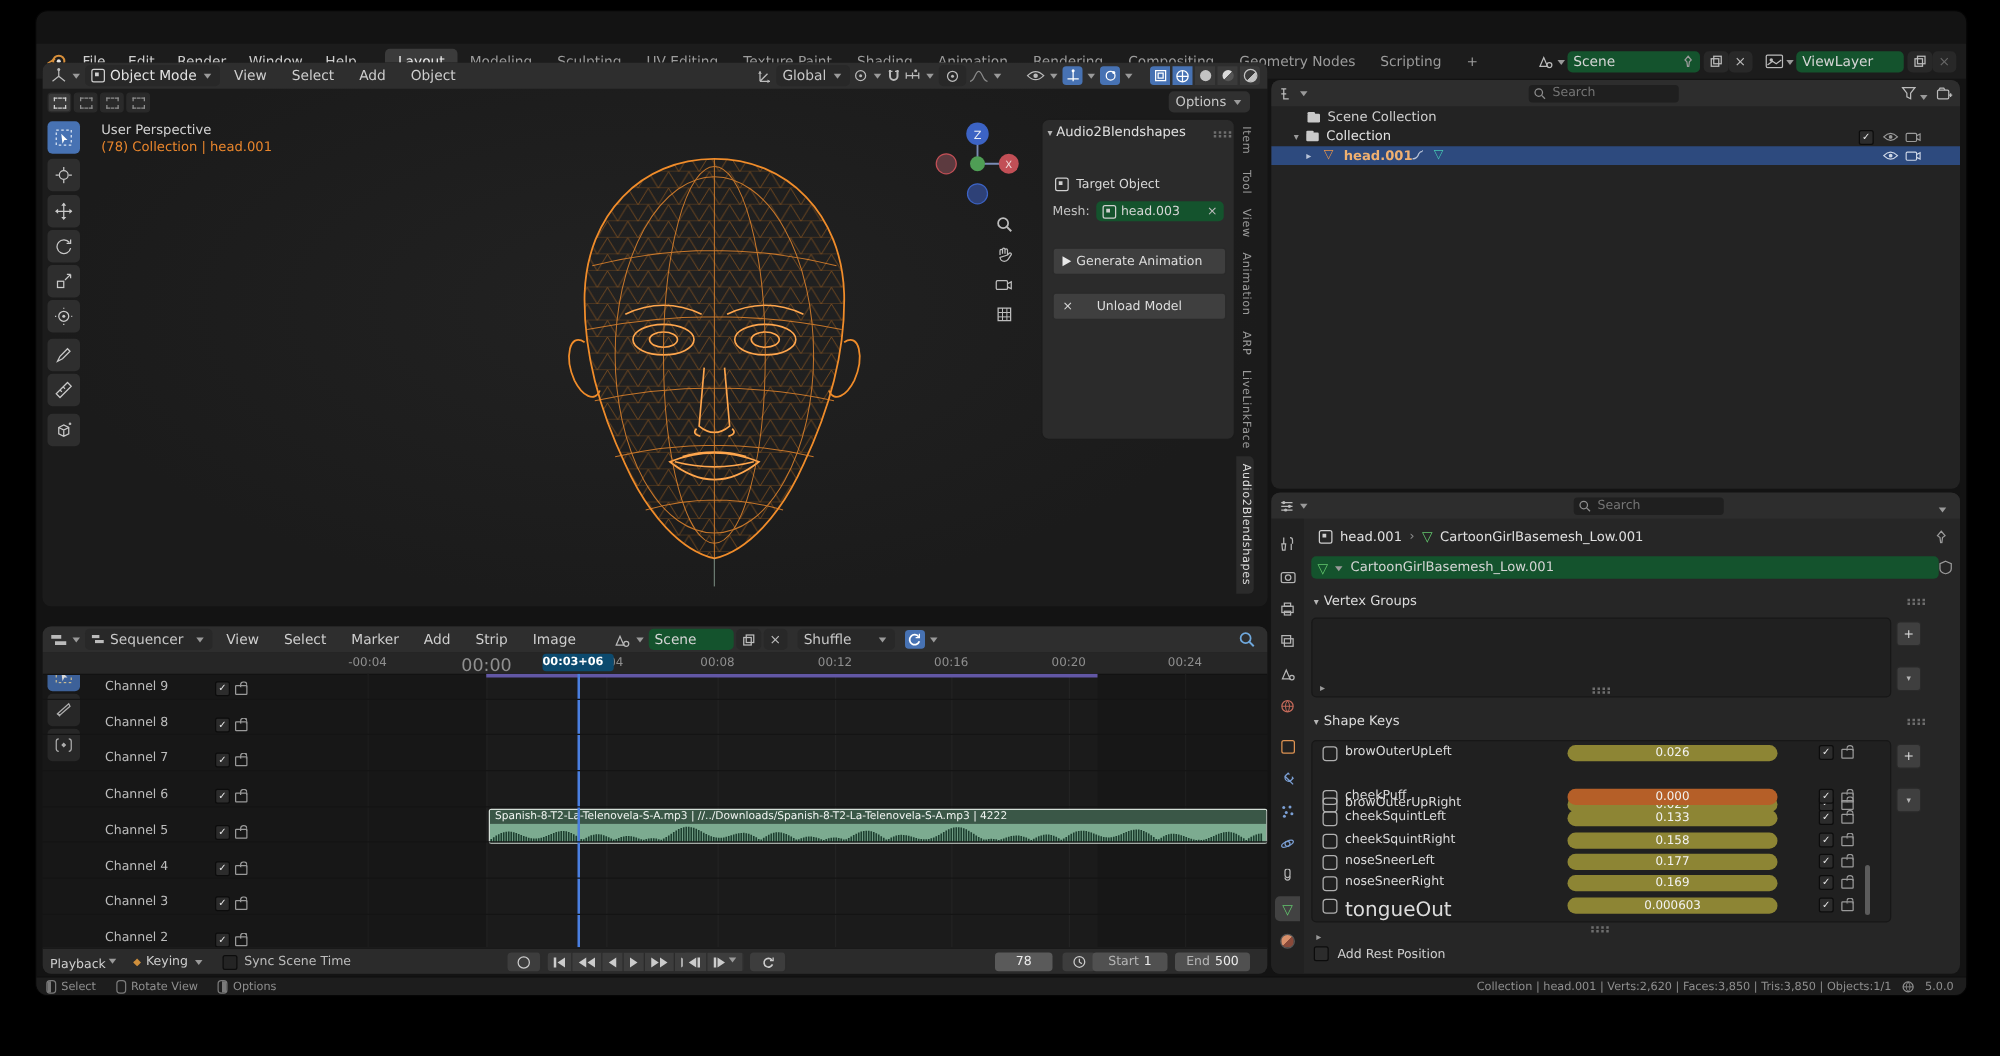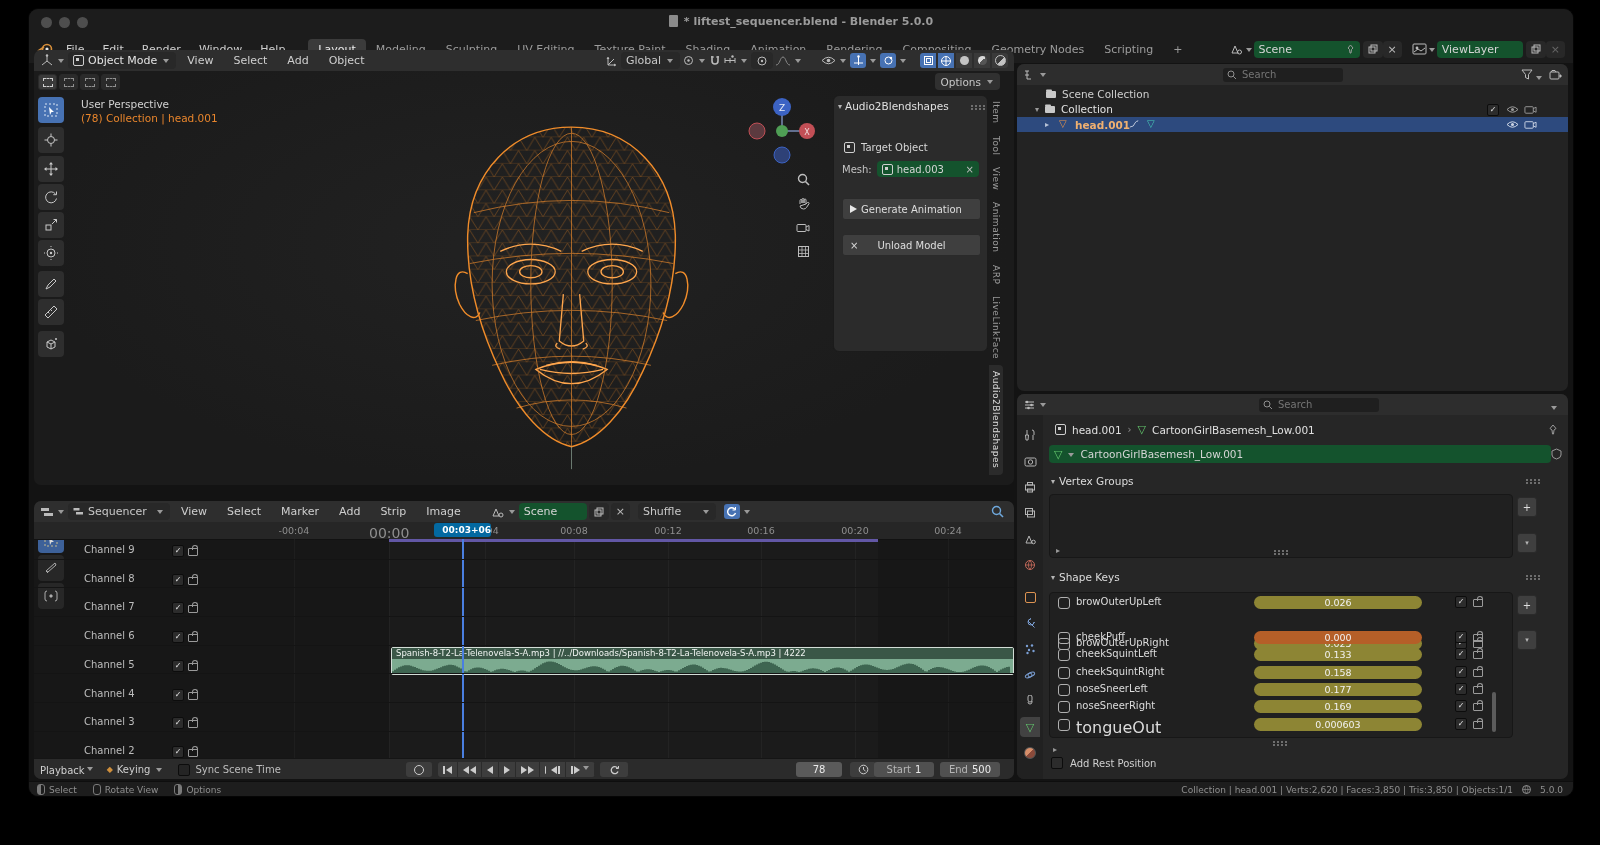--- a/index.html
+++ b/index.html
@@ -44,26 +44,20 @@
   .hdrtxt{font-size:10.5px;color:#dcdcdc}
   .shadebtn{width:16px;height:15px;display:flex;align-items:center;justify-content:center;background:#3a3a3a}
   .shadebtn.blue{background:#4772b3}
   .circ{border-radius:50%}
 </style>
 </head>
 <body>
 
 <div class="window">
 
-  <div class="titlebar">
-    <div class="tl" style="left:12px"></div>
-    <div class="tl" style="left:30px"></div>
-    <div class="tl" style="left:48px"></div>
-    <div class="titletext"><span class="doc-ic"></span><span>* liftest_sequencer.blend - Blender 5.0.0</span></div>
-  </div>
 
   <div class="menurow">
     <svg width="16" height="12" viewBox="0 0 16 12" style="margin:0 4px 0 8px">
         <circle cx="10" cy="6" r="4.5" fill="none" stroke="#d88f3a" stroke-width="1.6"></circle>
         <circle cx="10" cy="6" r="1.6" fill="#e6e6e6"></circle>
         <path d="M1,8 L7,4" stroke="#d88f3a" stroke-width="1.6"></path>
       </svg>
     <div class="menu-item">File</div>
     <div class="menu-item">Edit</div>
     <div class="menu-item">Render</div>
@@ -778,21 +772,21 @@
         <div style="height:15px;background:#7cab90;position:relative">
           <svg width="619" height="15" style="position:absolute;left:0;top:0">
               <path id="waveform" stroke="#1d3f2f" stroke-width="1.3" fill="none" d="M1,15 V12.260533302706097 M3,15 V10.818131264213548 M5,15 V9.482965609924971 M7,15 V8.318825943330094 M9,15 V7.378490997459633 M11,15 V6.700369097937889 M13,15 V6.306098718731398 M15,15 V6.19926882887065 M17,15 V6.365343522022572 M19,15 V6.7727945483136605 M21,15 V7.375364264797644 M23,15 V8.115305638360118 M25,15 V8.927380372567963 M27,15 V9.743345394085711 M29,15 V10.496625240878984 M31,15 V11.126855539974406 M33,15 V11.583991576259718 M35,15 V11.831705341919614 M37,15 V11.849842441785945 M39,15 V11.635773586147327 M41,15 V11.20454986919088 M43,15 V10.587851601169064 M45,15 V9.83180171826784 M47,15 V8.993791272575384 M49,15 V8.138531063259082 M51,15 V7.333595633643229 M53,15 V6.6447601196236175 M55,15 V6.131444488535475 M57,15 V5.842572608378429 M59,15 V5.8131258113501865 M61,15 V6.0616240290881525 M63,15 V6.588705310555579 M65,15 V7.376900771940342 M67,15 V8.391621728882619 M69,15 V9.583294322006921 M71,15 V10.890499841074735 M73,15 V12.243911363888177 M75,15 V12.429236203413048 M77,15 V11.200441469544039 M79,15 V10.13531187177158 M81,15 V9.289328217375367 M83,15 V8.704281606351406 M85,15 V8.405620765192982 M87,15 V8.400886710643041 M89,15 V8.679338671183128 M91,15 V9.21279522829916 M93,15 V9.957633073565122 M95,15 V10.857808093112782 M97,15 V11.848694908909941 M99,15 V12.861486135320947 M101,15 V12.172144863187883 M103,15 V11.315431484036363 M105,15 V10.62226190105492 M107,15 V10.13357342092368 M109,15 V9.874635413117428 M111,15 V9.85340315557406 M113,15 V10.06005279451852 M115,15 V10.467728069568924 M117,15 V11.034447852949501 M119,15 V11.706045380947385 M121,15 V12.419940572557385 M123,15 V12.890509293603824 M125,15 V12.291374263824041 M127,15 V11.843544710727004 M129,15 V11.598463793859946 M131,15 V11.594487780592818 M133,15 V11.854120487482653 M135,15 V12.38230939350328 M137,15 V12.834080353996546 M139,15 V11.825576977533728 M141,15 V10.63824275308801 M143,15 V9.330767621458698 M145,15 V7.970709418997256 M147,15 V6.630131823384893 M149,15 V5.380931649960502 M151,15 V4.290168084158484 M153,15 V3.415706387019549 M155,15 V2.8024675660407965 M157,15 V2.4795348766249035 M159,15 V2.4583105400879877 M161,15 V2.7318455953191982 M163,15 V3.2753870785546173 M165,15 V4.04810503987591 M167,15 V4.9958827456351695 M169,15 V6.054982102821533 M171,15 V7.156337666738041 M173,15 V8.230190499966344 M175,15 V9.210750466570207 M177,15 V10.040573794228292 M179,15 V10.674362034796816 M181,15 V11.081927602090154 M183,15 V11.250127238236782 M185,15 V11.183634279575953 M187,15 V10.90449878532539 M189,15 V10.450526199882336 M191,15 V9.872584755822754 M193,15 V9.231023941968626 M195,15 V8.591446210624595 M197,15 V8.02011765630088 M199,15 V7.579327736219019 M201,15 V7.323011584029256 M203,15 V7.292930857956273 M205,15 V7.515671546431211 M207,15 V8.000662249898296 M209,15 V8.739347857476824 M211,15 V9.705575852841594 M213,15 V10.857170937163943 M215,15 V12.138593730088234 M217,15 V12.5154936243809 M219,15 V11.17599315835549 M221,15 V9.914751336720862 M223,15 V8.799863130442326 M225,15 V7.8912144004302185 M227,15 V7.23656118930802 M229,15 V6.868408559348886 M231,15 V6.801898009254792 M233,15 V7.033844852486576 M235,15 V7.542989791647927 M237,15 V8.291447461544998 M239,15 V9.227254412474204 M241,15 V10.287845261470853 M243,15 V11.40422350832327 M245,15 V12.505546976871615 M247,15 V12.476179872769546 M249,15 V11.601621547281063 M251,15 V10.920135702212542 M253,15 V10.466572240509535 M255,15 V10.259061443576964 M257,15 V10.29793864596665 M259,15 V10.565876454426776 M261,15 V11.029214240362098 M263,15 V11.6403940656987 M265,15 V12.341337752362485 M267,15 V12.932463519752805 M269,15 V12.247423645056047 M271,15 V11.667205952184126 M273,15 V11.248252150329554 M275,15 V11.035798115599672 M277,15 V11.06064603331731 M279,15 V11.336911542589492 M281,15 V11.86089894772261 M283,15 V12.611181675927702 M285,15 V12.450115926261692 M287,15 V11.37492020305038 M289,15 V10.225853104671534 M291,15 V9.07214472348955 M293,15 V7.985087115549727 M295,15 V7.033334035187226 M297,15 V6.278361704747937 M299,15 V5.770395060734279 M301,15 V5.545072778454513 M303,15 V5.621074871382737 M305,15 V5.998872115347057 M307,15 V6.660681298748367 M309,15 V7.571629405094264 M311,15 V8.682048729551418 M313,15 V9.930749067416343 M315,15 V11.249047587556646 M317,15 V12.565286221205229 M319,15 V12.190466231704145 M321,15 V11.08184235817807 M323,15 V10.162040940137205 M325,15 V9.470405043688292 M327,15 V9.029942066468735 M329,15 V8.84595100784286 M331,15 V8.905847718316034 M333,15 V9.180198288873088 M335,15 V9.624889476280401 M337,15 V10.184288589803934 M339,15 V10.795178728988464 M341,15 V11.391203133868245 M343,15 V11.90751819238547 M345,15 V12.28534064486405 M347,15 V12.476081673353665 M349,15 V12.44478838371403 M351,15 V12.172659809947005 M353,15 V11.658466859021466 M355,15 V10.91877938253397 M357,15 V9.986983849510121 M359,15 V8.911156504606442 M361,15 V7.750933954532444 M363,15 V6.573590651702723 M365,15 V5.4495861976565365 M367,15 V4.447881175254432 M369,15 V3.631335931207083 M371,15 V3.052501311557542 M373,15 V2.7500841652038677 M375,15 V2.7463252333299693 M377,15 V3.04546587245056 M379,15 V3.633407026114128 M381,15 V4.478583873004315 M383,15 V5.533998012608938 M385,15 V6.74027138536168 M387,15 V8.029517581513861 M389,15 V9.32977137818238 M391,15 V10.569679940548093 M393,15 V11.683141644247424 M395,15 V12.613582095567828 M397,15 V12.682418600050184 M399,15 V12.232389588387333 M401,15 V12.046306349111545 M403,15 V12.116111229552528 M405,15 V12.41644796629465 M407,15 V12.906559111462517 M409,15 V12.466782890363607 M411,15 V11.765509696045823 M413,15 V11.05591094439886 M415,15 V10.404001790036162 M417,15 V9.870917046878938 M419,15 V9.508643036530811 M421,15 V9.35637545061026 M423,15 V9.4377493574778 M425,15 V9.759128748709738 M427,15 V10.309071678298823 M429,15 V11.059007894599645 M431,15 V11.965084223295467 M433,15 V12.971054318320764 M435,15 V11.98798095571311 M437,15 V10.981233580983417 M439,15 V10.077580416272044 M441,15 V9.340919597587288 M443,15 V8.82584357494047 M445,15 V8.573919925949477 M447,15 V8.61083038928517 M449,15 V8.944561024649868 M451,15 V9.564765897224154 M453,15 V10.443347941630734 M455,15 V11.53621897529414 M457,15 V12.786121693323143 M459,15 V11.873674794750826 M461,15 V10.515052941998594 M463,15 V9.210387331362629 M465,15 V8.027859511585234 M467,15 V7.02706044460858 M469,15 V6.255174522819473 M471,15 V5.743999984706212 M473,15 V5.508004312957135 M475,15 V5.54354362071135 M477,15 V5.829296796691079 M479,15 V6.327883547185669 M481,15 V6.9885559294720565 M483,15 V7.750780863817068 M485,15 V8.548471286314786 M487,15 V9.314580083307977 M489,15 V9.985746654839076 M491,15 V10.506682521646788 M493,15 V10.834000047508894 M495,15 V10.939225908282904 M497,15 V10.810795874948642 M499,15 V10.454896096327296 M501,15 V9.895093754152285 M503,15 V9.17078149536309 M505,15 V8.33453994192988 M507,15 V7.448595465226318 M509,15 V6.580611389095164 M511,15 V5.799095752989404 M513,15 V5.168734699804201 M515,15 V4.745965707615605 M517,15 V4.575088912644507 M519,15 V4.685178744672319 M521,15 V5.088004436253689 M523,15 V5.77710027920342 M525,15 V6.728049334829153 M527,15 V7.899962844356537 M529,15 V9.238057307736087 M531,15 V10.677157497989246 M533,15 V12.1458915078818 M535,15 V12.428702535519605 M537,15 V11.116466082333694 M539,15 V9.979621032168433 M541,15 V9.068782587918367 M543,15 V8.41975039827675 M545,15 V8.051291996624158 M547,15 V7.964065873722737 M549,15 V8.140754962033366 M551,15 V8.547400006407042 M553,15 V9.13584171404539 M555,15 V9.847106132029857 M557,15 V10.615504396786386 M559,15 V11.373170090988337 M561,15 V12.054728149061365 M563,15 V12.601780540733905 M565,15 V12.966906417416817 M567,15 V12.883092809877049 M569,15 V12.96492208487608 M571,15 V12.722351971240954 M573,15 V12.197241909053236 M575,15 V11.494580434215049 M577,15 V10.663146302756687 M579,15 V9.762335021852447 M581,15 V8.858098614386623 M583,15 V8.018427991751679 M585,15 V7.308682372301144 M587,15 V6.787080604836511 M589,15 V6.5006585056217325 M591,15 V6.481965115198365 M593,15 V6.746721224049914 M595,15 V7.292598934170163 M597,15 V8.099205757137504 M599,15 V9.129275857008231 M601,15 V10.330989965119326 M603,15 V11.64126967346581 M605,15 V12.989826349906313 M607,15 V11.696305787796813 M609,15 V10.488055442871019 M611,15 V9.449734047085531 M613,15 V8.63489581244512 M615,15 V8.082914681773989 M617,15 V7.8165066978802 "></path>
             </svg>
         </div>
       </div>
 
       <div class="abs" style="left:428px;top:0;width:2px;height:219px;background:#4a7fe0"></div>
 
     </div>
-    <div class="abs" style="left:400px;top:22px;width:57px;height:14px;background:#0369a1;border-radius:3px;color:#fff;font-size:9px;font-weight:bold;text-align:right;line-height:14px;z-index:3">00:03+06</div>
+    <div class="abs" style="left:400px;top:22px;width:57px;height:14px;background:#0c4a6e;border-radius:3px;color:#fff;font-size:9px;font-weight:bold;text-align:left;line-height:14px;z-index:3">00:03+06</div>
 
     <div id="channels" class="abs" style="left:0;top:38px;width:980px;height:219px;pointer-events:none">
         <div class="abs" style="left: 0px; top: 5px; width: 980px; height: 14px; pointer-events: auto;">
           <span class="abs" style="left:50px;font-size:10px;color:#bdbdbd">Channel 9</span>
           <div class="cb abs" style="left:138px;top:1px">✓</div>
           <div class="lock abs" style="left:154px;top:0"></div>
         </div>
         <div class="abs" style="left: 0px; top: 19.5px; width: 980px; height: 1px; background: rgb(20, 20, 20);"></div>
         <div class="abs" style="left: 0px; top: 33.7px; width: 980px; height: 14px; pointer-events: auto;">
           <span class="abs" style="left:50px;font-size:10px;color:#bdbdbd">Channel 8</span>

